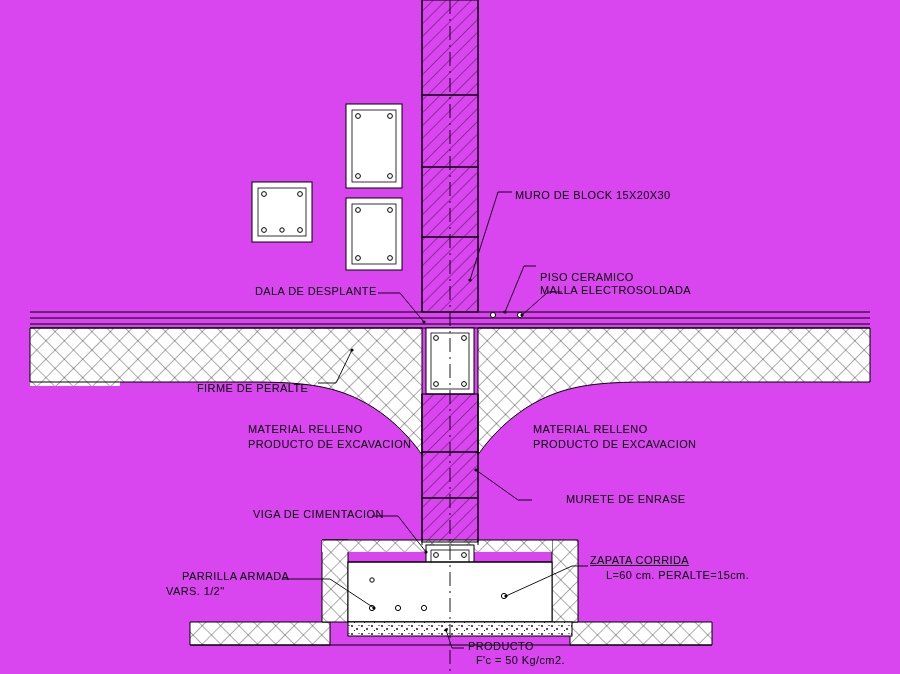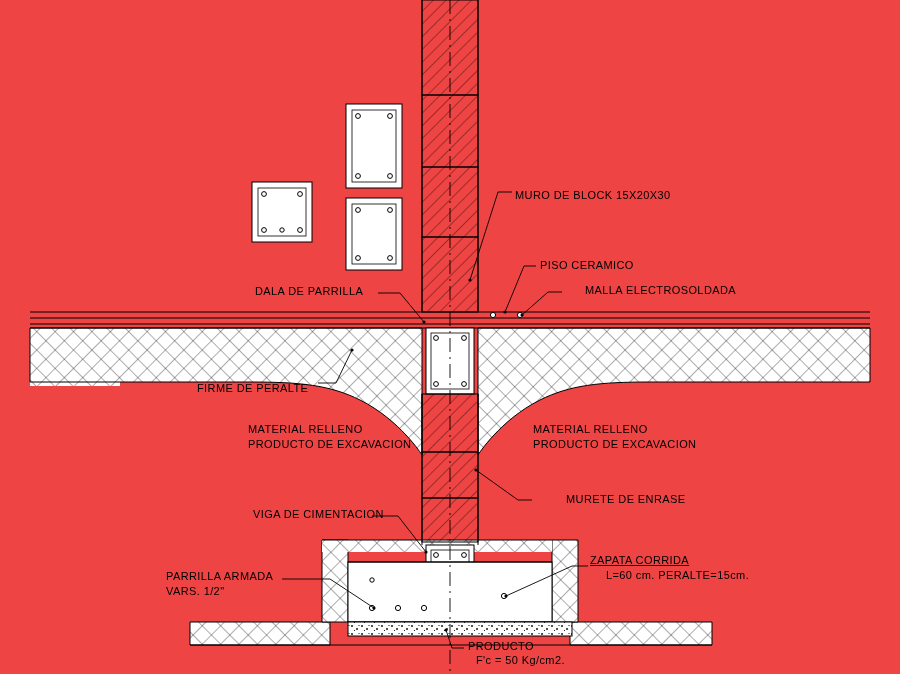--- a/index.html
+++ b/index.html
@@ -4,21 +4,21 @@
 <style>
   html, body {
     margin: 0;
     padding: 0;
     background: #ffffff;
   }
   #canvas {
     position: relative;
     width: 900px;
     height: 674px;
-    background: #ef4444;
+    background: #d946ef;
     font-family: "Liberation Sans", sans-serif;
     overflow: hidden;
   }
   svg.drawing {
     position: absolute;
     left: 0;
     top: 0;
     width: 900px;
     height: 674px;
   }
@@ -220,30 +220,30 @@
         <circle cx="374" cy="608" r="1.6" fill="#000000" stroke="none"></circle>
 
         <path d="M464 648 L452 648 L446 630"></path>
         <circle cx="446" cy="630" r="1.6" fill="#000000" stroke="none"></circle>
       </g>
 
     </g>
   </svg>
 
   <div class="lbl" style="left:515px; top:188px;">MURO DE BLOCK 15X20X30</div>
-  <div class="lbl" style="left:540px; top:258px;">PISO CERAMICO</div>
-  <div class="lbl" style="left:585px; top:283px;">MALLA ELECTROSOLDADA</div>
-  <div class="lbl" style="left:255px; top:284px;">DALA DE PARRILLA</div>
+  <div class="lbl" style="left:540px; top:270px;">PISO CERAMICO</div>
+  <div class="lbl" style="left:540px; top:283px;">MALLA ELECTROSOLDADA</div>
+  <div class="lbl" style="left:255px; top:284px;">DALA DE DESPLANTE</div>
   <div class="lbl" style="left:197px; top:381px;">FIRME DE PERALTE</div>
   <div class="lbl" style="left:248px; top:422px;">MATERIAL RELLENO</div>
   <div class="lbl" style="left:248px; top:437px;">PRODUCTO DE EXCAVACION</div>
   <div class="lbl" style="left:533px; top:422px;">MATERIAL RELLENO</div>
   <div class="lbl" style="left:533px; top:437px;">PRODUCTO DE EXCAVACION</div>
   <div class="lbl" style="left:535px; top:492px;margin-left:31px;">MURETE DE ENRASE</div>
   <div class="lbl" style="left:253px; top:507px;text-align:center;">VIGA DE CIMENTACION</div>
   <div class="lbl" style="left:590px; top:553px;text-decoration:underline;">ZAPATA CORRIDA</div>
   <div class="lbl" style="left:590px; top:568px;margin-left:16px;">L=60 cm. PERALTE=15cm.</div>
-  <div class="lbl" style="left:166px; top:569px;">PARRILLA ARMADA</div>
+  <div class="lbl" style="left:182px; top:569px;">PARRILLA ARMADA</div>
   <div class="lbl" style="left:166px; top:584px;">VARS. 1/2"</div>
   <div class="lbl" style="left:468px; top:639px;">PRODUCTO</div>
   <div class="lbl" style="left:468px; top:653px;padding-left:8px;">F'c = 50 Kg/cm2.</div>
 
 </div>
 
 </body></html>

